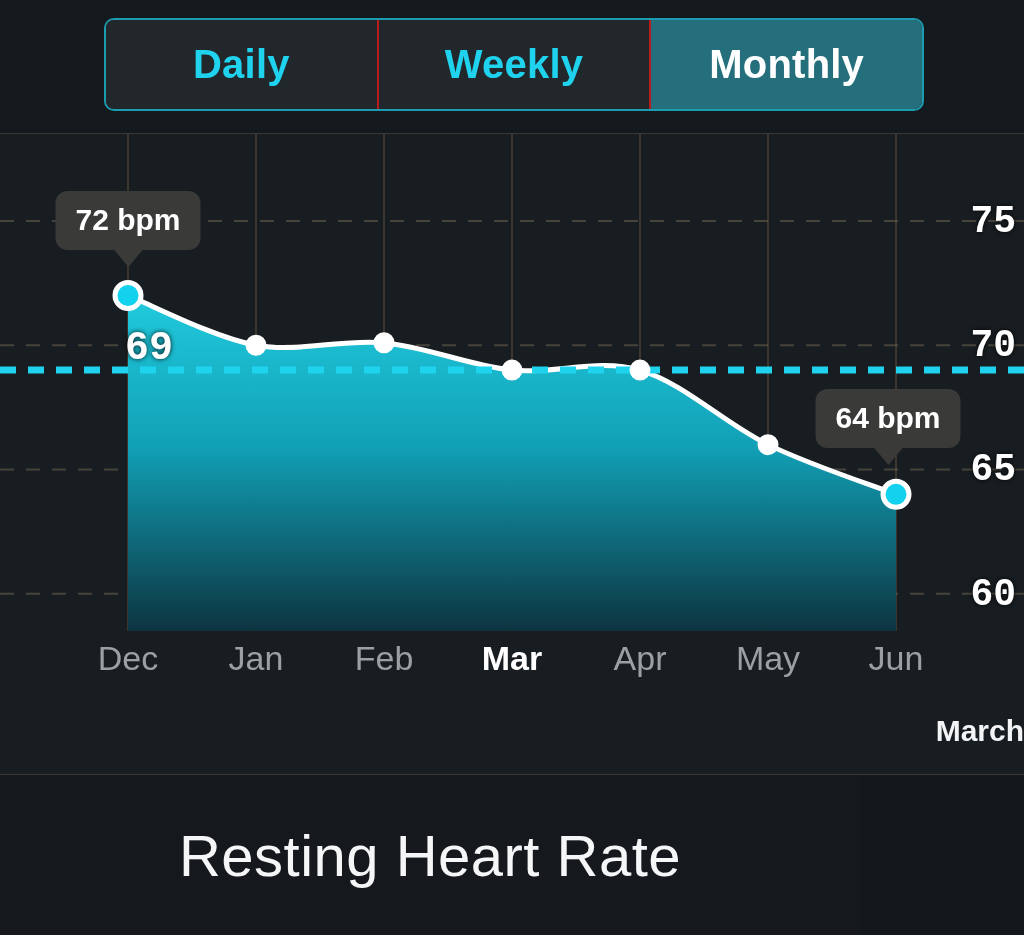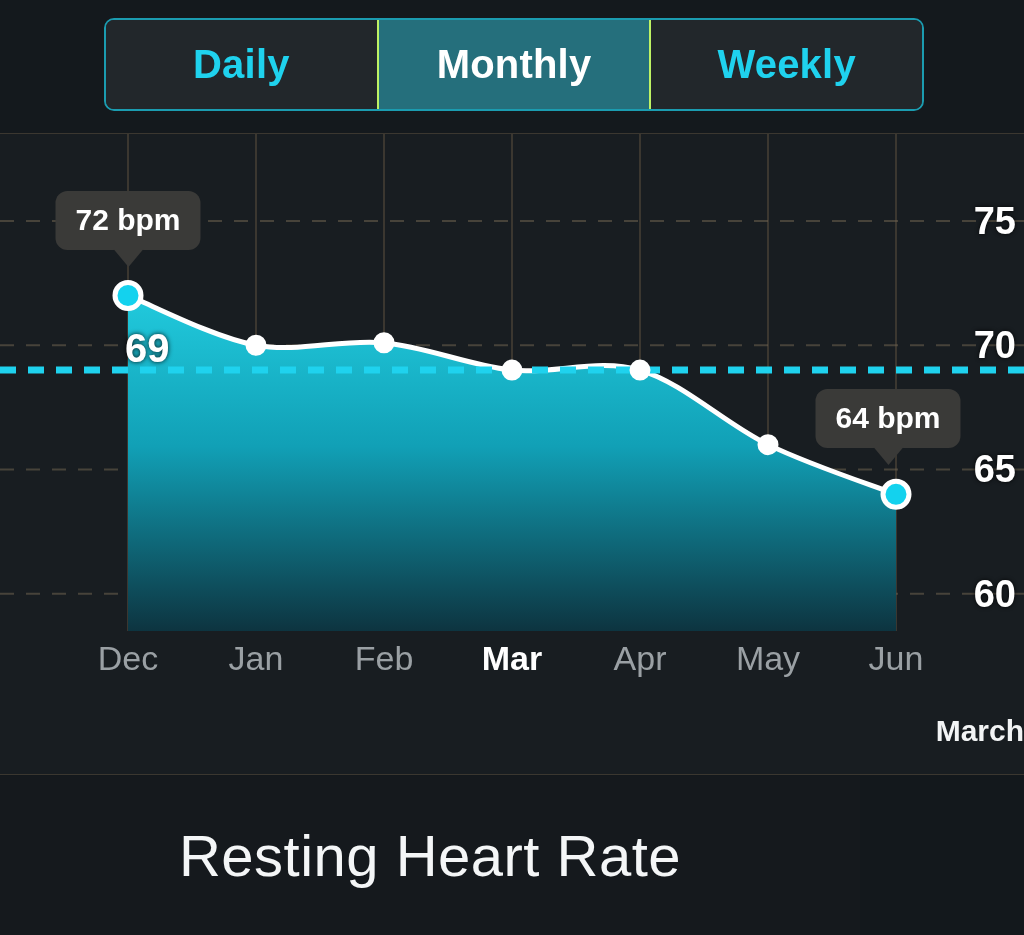--- a/index.html
+++ b/index.html
@@ -25,21 +25,21 @@
     overflow:hidden;
     background:#22272b;
   }
   .seg {
     flex:1 1 0;
     display:flex; align-items:center; justify-content:center;
     font-size:40px; font-weight:700;
     letter-spacing:.2px;
     color:#1fd2ee;
     background:#22272b;
-    border-right:2px solid #bef264;
+    border-right:2px solid #b91c1c;
     cursor:pointer;
     user-select:none;
   }
   .seg:last-child { border-right:none; }
   .seg.active { background:#256f7c; color:#ffffff; }
 
   
   .chart-panel {
     position:absolute; left:0; top:133px; width:1024px; height:642px;
     background:#181d21;
@@ -65,21 +65,21 @@
   }
   .xtick.current { color:#ffffff; font-weight:700; }
 
   .xaxis-title {
     position:absolute; left:0; top:580px; width:1024px;
     text-align:right;
     font-size:30px; font-weight:700; color:#f2f4f5;
   }
 
   
-  .yaxis { position:absolute; right:0; top:0; width:913px; height:497px; pointer-events:none; }
+  .yaxis { position:absolute; right:0; top:0; width:913px; height:497px; pointer-events:none;font-family:Liberation Mono, monospace; }
   .ytick {
     position:absolute; right:8px;
     transform:translateY(-50%);
     font-size:38px; font-weight:700;
     color:#ffffff;
     text-shadow:0 0 4px rgba(0,0,0,.85);
   }
   .ref-label {
     position:absolute; left:14px;
     transform:translateY(-50%);
@@ -123,25 +123,25 @@
 </head>
 <body>
 
 <div id="app">
 
   <div class="segbar">
     <div class="segment-control">
       <div class="seg">
         <span>Daily</span>
       </div>
+      <div class="seg">
+        <span>Weekly</span>
+      </div>
       <div class="seg active">
         <span>Monthly</span>
-      </div>
-      <div class="seg">
-        <span>Weekly</span>
       </div>
     </div>
   </div>
 
   <div class="chart-panel">
 
     <div class="plot">
       <svg id="chart-svg" width="1024" height="497" viewBox="0 0 1024 497">
         <defs>
           <linearGradient id="areaGrad" x1="0" y1="0" x2="0" y2="1">

